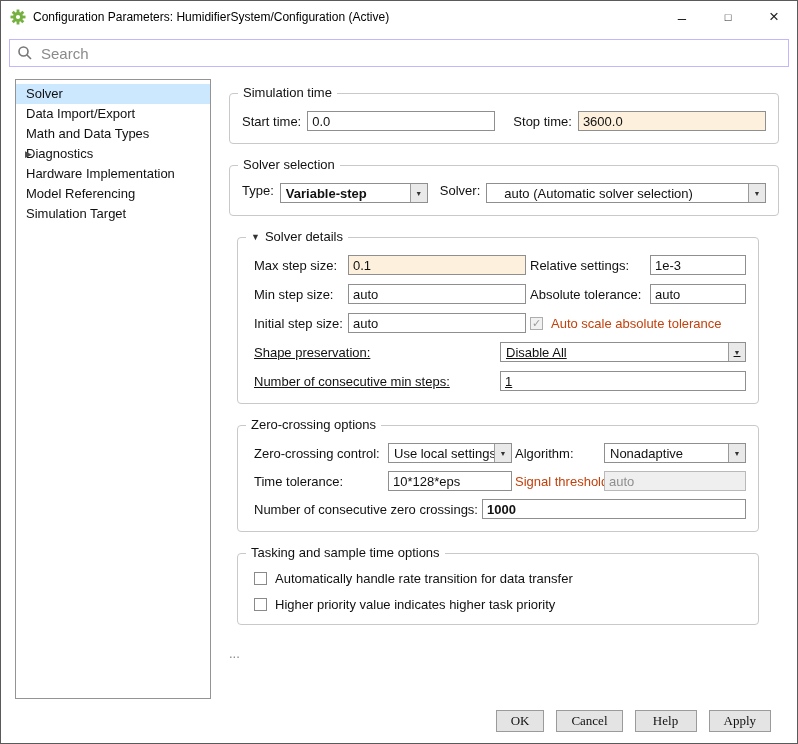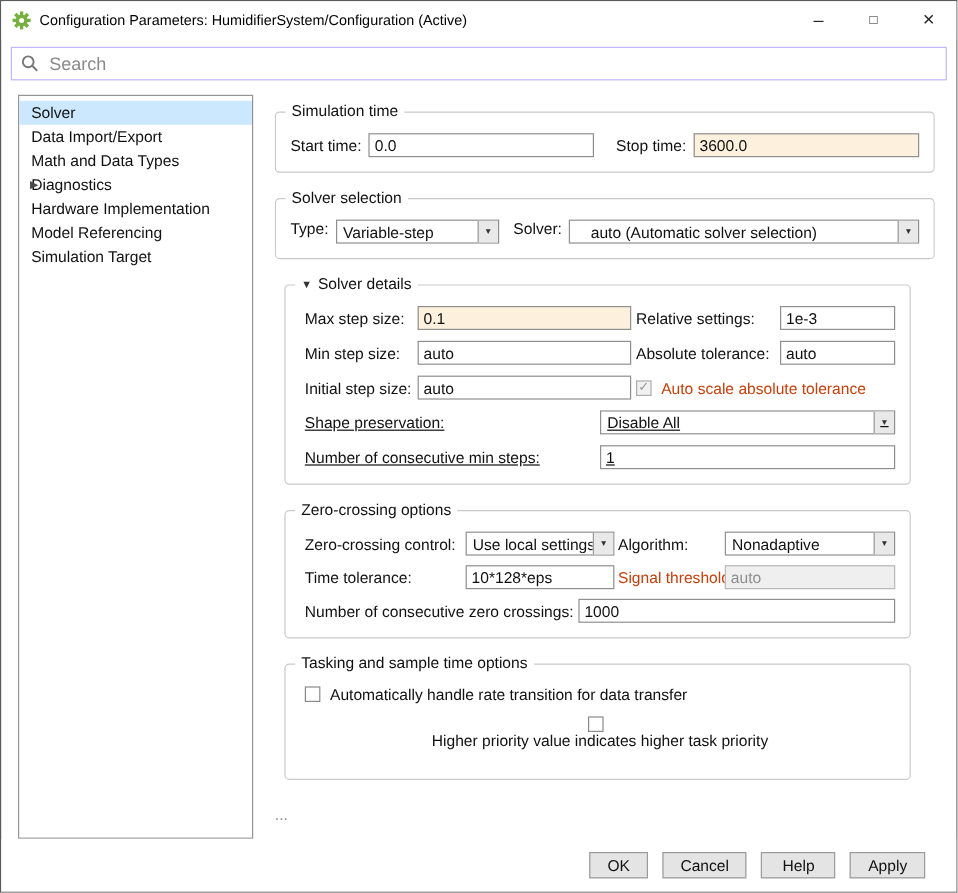--- a/index.html
+++ b/index.html
@@ -41,40 +41,40 @@
   .combo { height:20px; border:1px solid #8f8f8f; background:#fff; display:flex; align-items:center; min-width:0; }
   .combo .cval { flex:1; padding:0 5px; white-space:nowrap; overflow:hidden; }
   .combo .carr { width:17px; align-self:stretch; border-left:1px solid #9b9b9b; background:#e9e9e9; display:flex; align-items:center; justify-content:center; font-size:7px; color:#333; flex:none; }
   .st-row { display:flex; align-items:center; }
   .st-row .lbl { margin-right:6px; }
   .st-row .lbl.second { margin-left:18px; }
   .st-row .tf { flex:1; width:auto; }
   .sel-row { display:flex; }
   .sel-row .lbl { margin-right:6px; }
   .sel-row .lbl.second { margin-left:12px; }
-  .combo.type { width:136px; flex:none; }
+  .combo.type { width:148px; flex:none;font-weight:bold; }
   .combo.solver { flex:1;padding-left:12px; }
   .sd-grid { display:grid; grid-template-columns:90px minmax(0,1fr) 116px 96px; column-gap:4px; align-items:center; margin-bottom:9px; }
   .sd-wide { display:flex; align-items:center; margin-bottom:9px;text-decoration:underline; }
   .sd-wide .lbl { width:246px; flex:none; }
   .sd-wide .combo, .sd-wide .tf { flex:1; }
   .sd-wide:last-child { margin-bottom:0; }
   .span34 { grid-column:3/5; display:flex; align-items:center; }
   .zc-grid { display:grid; grid-template-columns:131px 124px 86px minmax(0,1fr); column-gap:3px; align-items:center; margin-bottom:8px; }
   .zc-wide { display:flex; align-items:center; }
   .zc-wide .lbl { width:228px; flex:none; }
-  .zc-wide .tf { flex:1; }
+  .zc-wide .tf { flex:1;font-weight:bold; }
   .cb { width:13px; height:13px; border:1px solid #8a8a8a; background:#fff; display:inline-flex; align-items:center; justify-content:center; margin-right:8px; flex:none; font-size:11px; line-height:11px; }
   .cb.checkdis { background:#f1f1f1; border-color:#adadad; color:#9a9a9a; }
   .cbrow { display:flex; align-items:center; margin-bottom:11px; }
-  .cbrow:last-child { margin-bottom:12px;flex-direction:column; }
+  .cbrow:last-child { margin-bottom:0; }
   .ellipsis { color:#888; margin-top:2px; }
   
   .footer { position:absolute; left:0; right:0; bottom:0; height:44px; display:flex; align-items:center; justify-content:flex-end; gap:12px; padding-right:26px; background:#fff; }
-  .btn { height:22px; min-width:48px; padding:0 14px; background:#e4e4e4; border:1px solid #9b9b9b; font-family:Liberation Sans, sans-serif; font-size:13px; color:#111; display:flex; align-items:center; justify-content:center; }
+  .btn { height:22px; min-width:48px; padding:0 14px; background:#e4e4e4; border:1px solid #9b9b9b; font-family:Liberation Serif, serif; font-size:13px; color:#111; display:flex; align-items:center; justify-content:center; }
   .btn.wide { min-width:62px; }
 </style>
 </head>
 <body>
 
 <div class="win">
 
   <div class="titlebar">
     <svg class="appicon" viewBox="0 0 16 16">
       <g fill="#76b041">

